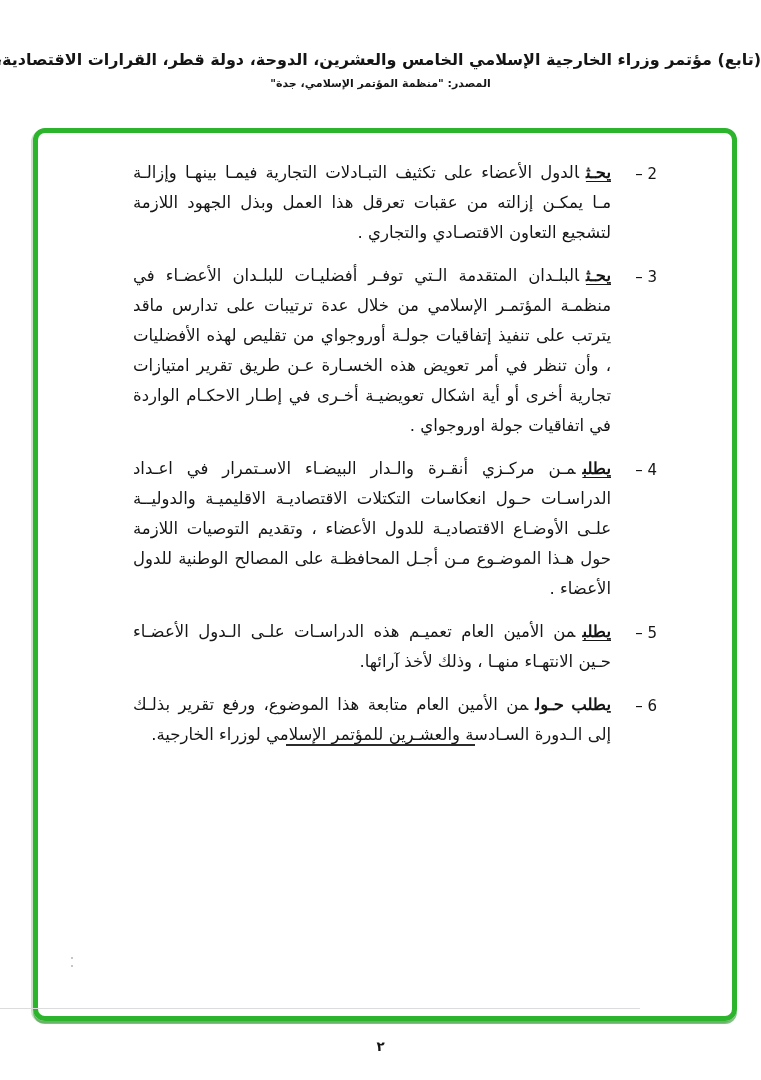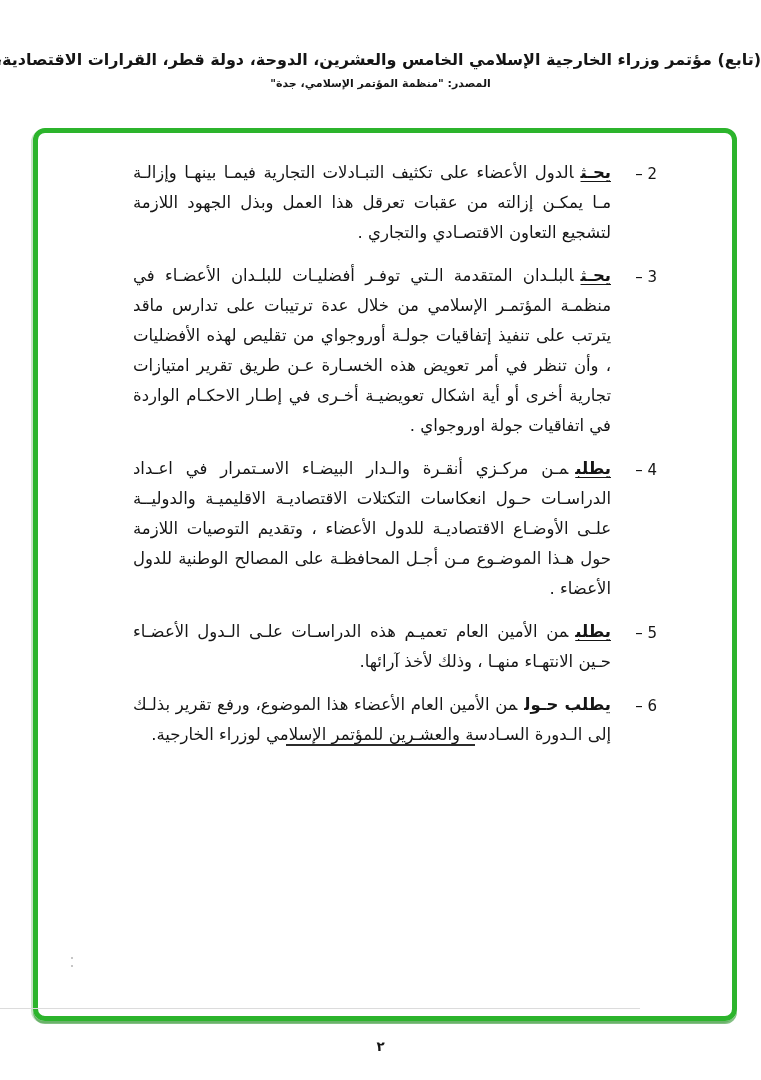--- a/index.html
+++ b/index.html
@@ -20,21 +20,21 @@
   .scan-line{position:absolute;left:0;top:1008px;width:640px;height:1px;background:#dcdcdc;}
   .artifact{position:absolute;left:71px;top:957px;width:2px;height:2px;background:#c6c6c6;box-shadow:0 8px 0 #c6c6c6;}
   
   .content{
     position:absolute;top:158px;right:104px;width:524px;direction:rtl;
     font-size:16.5px;line-height:30px;text-align:justify;
   }
   .item{display:flex;margin-bottom:13px;}
   .item .marker{flex:0 0 46px;font-size:15px;white-space:nowrap;padding-top:1px;}
   .item .body{flex:1;text-align:justify;text-align-last:right;}
-  .lead{font-weight:bold;margin-left:7px;}
+  .lead{font-weight:bold;margin-left:7px;font-family:Liberation Serif, serif;}
   .lead.u{text-decoration:underline;text-underline-offset:3px;}
   
   .divider{position:absolute;top:744px;left:286px;width:189px;height:2px;background:#2c2c2c;}
   .page-num{position:absolute;top:1038px;left:0;right:0;text-align:center;font-size:13.5px;font-weight:bold;}
 </style>
 </head>
 <body>
 
 <div class="page">
 
@@ -61,21 +61,21 @@
     <span class="body"><span class="lead u">يطلب</span><span class="rest">مـن مركـزي أنقـرة والـدار البيضـاء الاسـتمرار في اعـداد الدراسـات حـول انعكاسات التكتلات الاقتصاديـة الاقليميـة والدوليــة علـى الأوضـاع الاقتصاديـة للدول الأعضاء ، وتقديم التوصيات اللازمة حول هـذا الموضـوع مـن أجـل المحافظـة على المصالح الوطنية للدول الأعضاء .</span></span>
   </div>
 
   <div class="item">
     <span class="marker">5 –</span>
     <span class="body"><span class="lead u">يطلب</span><span class="rest">من الأمين العام تعميـم هذه الدراسـات علـى الـدول الأعضـاء حـين الانتهـاء منهـا ، وذلك لأخذ آرائها.</span></span>
   </div>
 
   <div class="item">
     <span class="marker">6 –</span>
-    <span class="body"><span class="lead">يطلب حـول</span><span class="rest">من الأمين العام الأعضاء هذا الموضوع،  ورفع  تقرير بذلـك إلى الـدورة السـادسة والعشـرين للمؤتمر الإسلامي لوزراء الخارجية.</span></span>
+    <span class="body"><span class="lead">يطلب حـول</span><span class="rest">من الأمين العام متابعة هذا الموضوع،  ورفع  تقرير بذلـك إلى الـدورة السـادسة والعشـرين للمؤتمر الإسلامي لوزراء الخارجية.</span></span>
   </div>
 </div>
 
   <div class="divider"></div>
 
   <div class="scan-line"></div>
   <div class="artifact"></div>
 
   <div class="page-num">٢</div>
 

